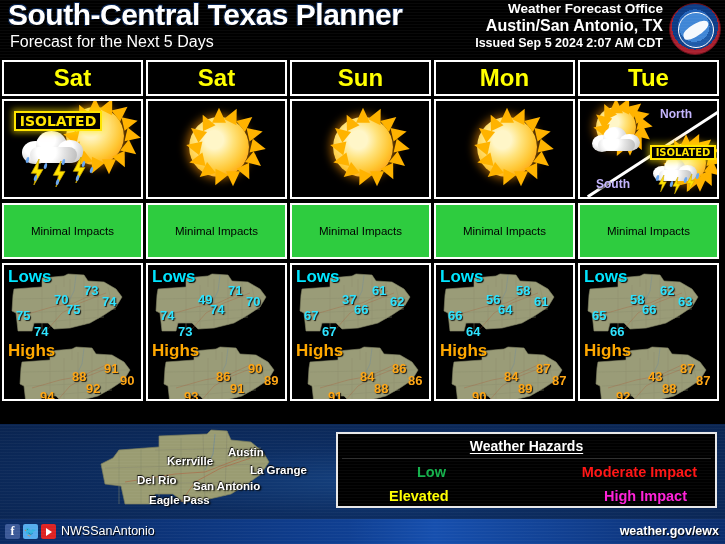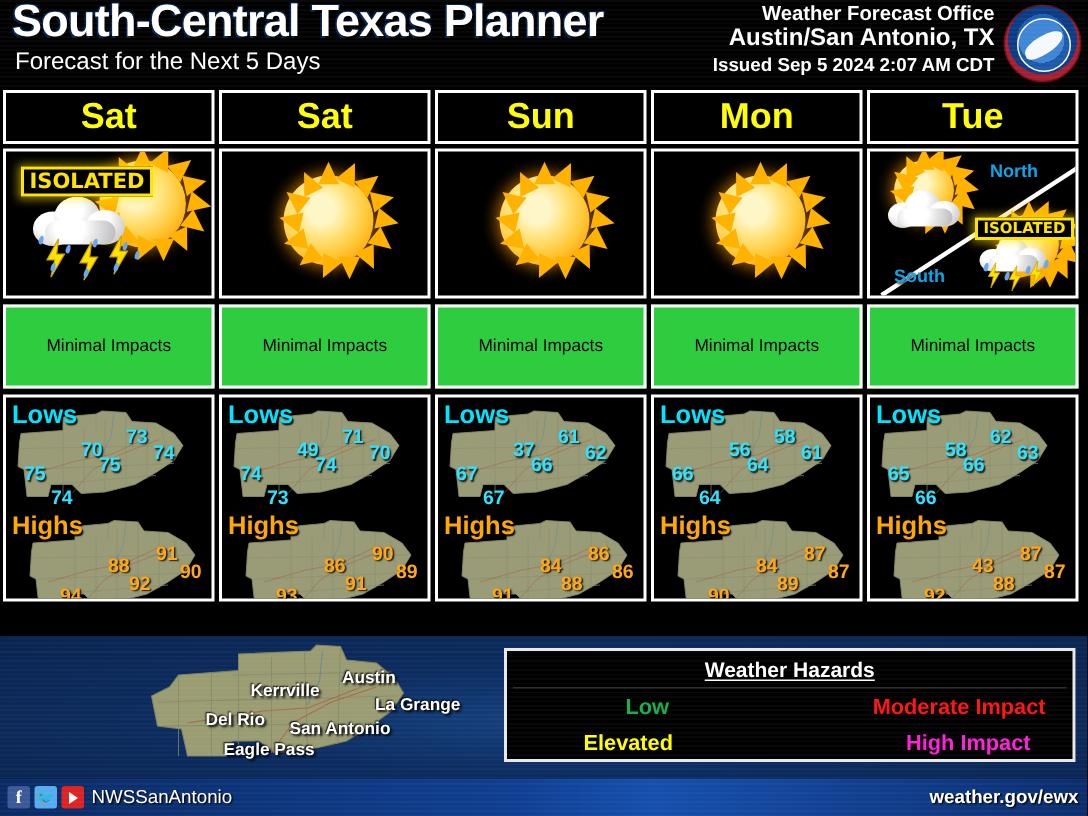--- a/index.html
+++ b/index.html
@@ -121,21 +121,21 @@
     color:#ffe400; font-weight:bold;
     font-family:"DejaVu Sans", sans-serif;
     letter-spacing:0px; text-align:center;
     box-shadow:0 0 6px 2px rgba(255,228,0,.55);
     white-space:nowrap;
   }
   .split-line {
     position:absolute; left:-6px; top:50%; width:170px; height:3px;
     background:#fff; transform:rotate(-33deg); transform-origin:center;
   }
-  .nslabel { position:absolute; color:#0ea5e9; font-weight:bold; font-size:12px; text-shadow:1px 1px 2px #000; }
+  .nslabel { position:absolute; color:#c4b5fd; font-weight:bold; font-size:12px; text-shadow:1px 1px 2px #000; }
 
   
   .maplabel { position:absolute; font-weight:bold; font-size:17px; line-height:17px; }
   .maplabel.lows { color:#00e5ff; text-shadow:1px 1px 1px #000; }
   .maplabel.highs { color:#ffa800; text-shadow:1px 1px 1px #000; }
   .cmap { position:absolute; }
   .cmap svg { display:block; }
   .tnum {
     position:absolute; font-weight:bold; font-size:13px; line-height:13px;
     text-shadow:1px 1px 1px rgba(0,0,0,.85);

